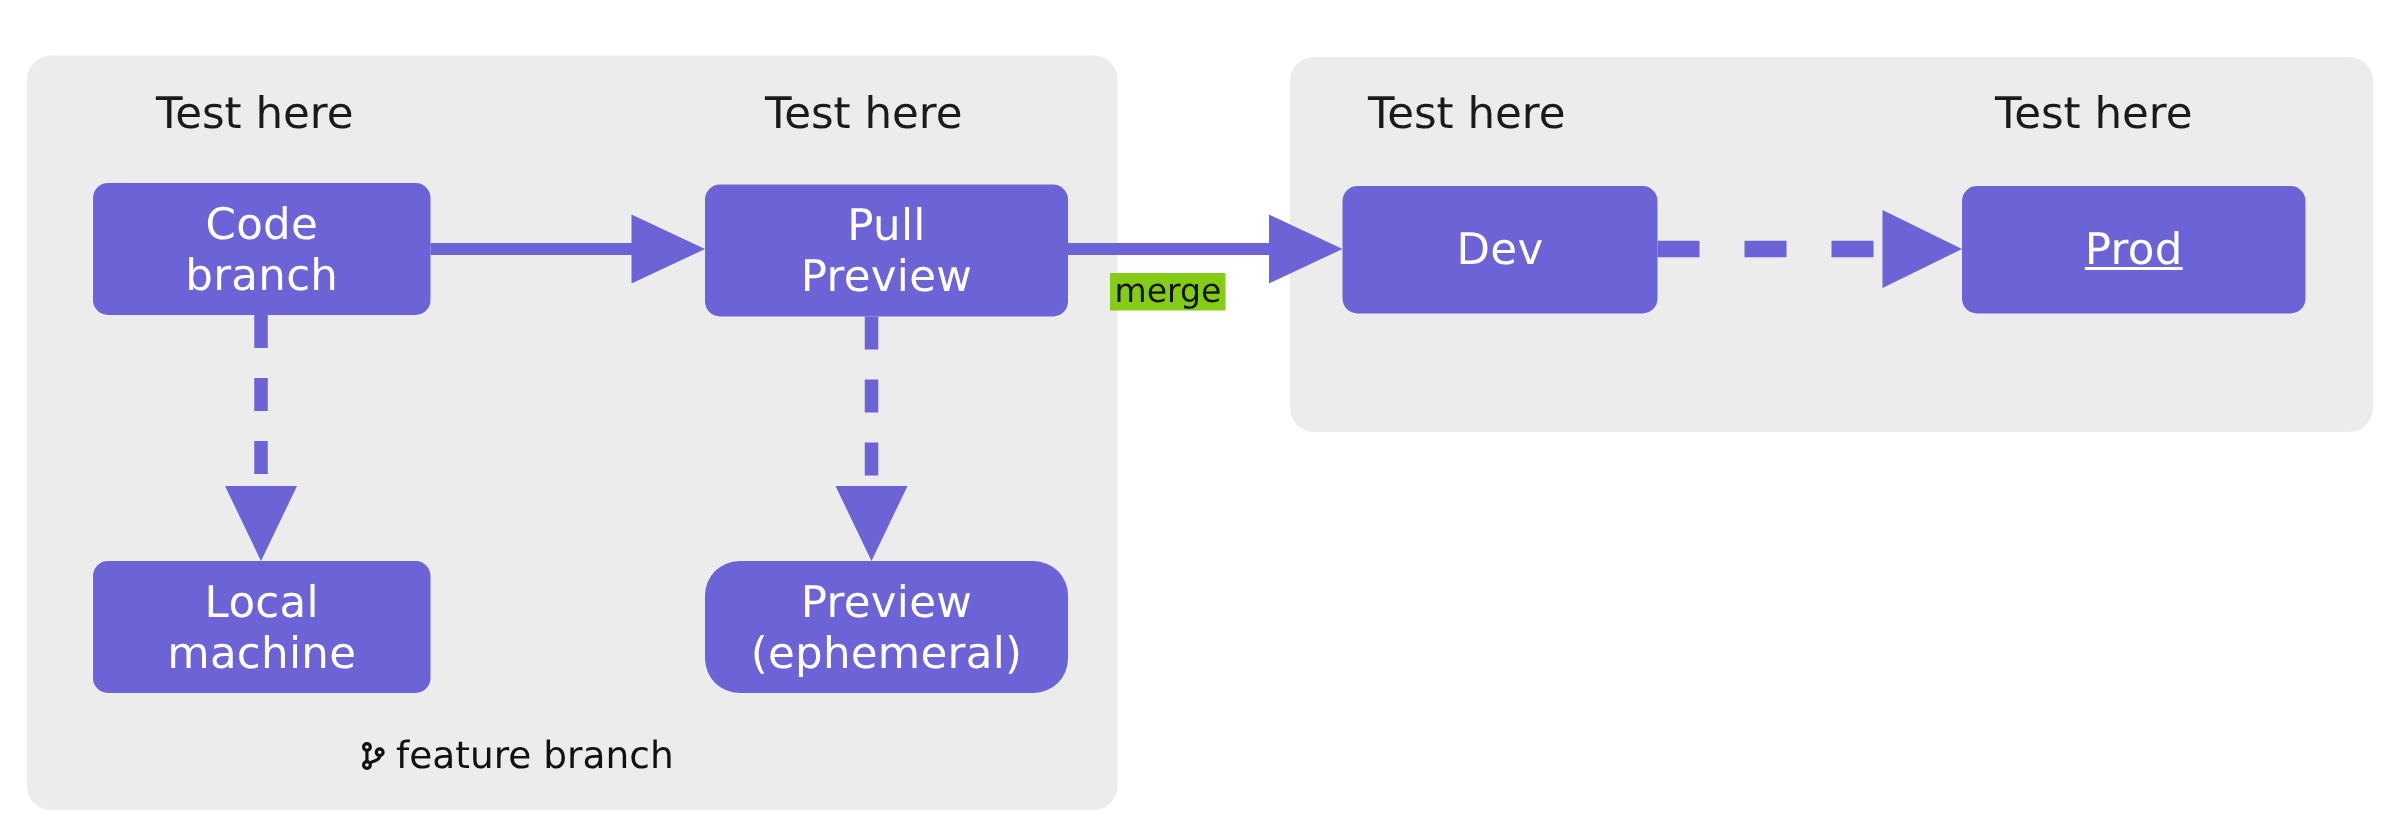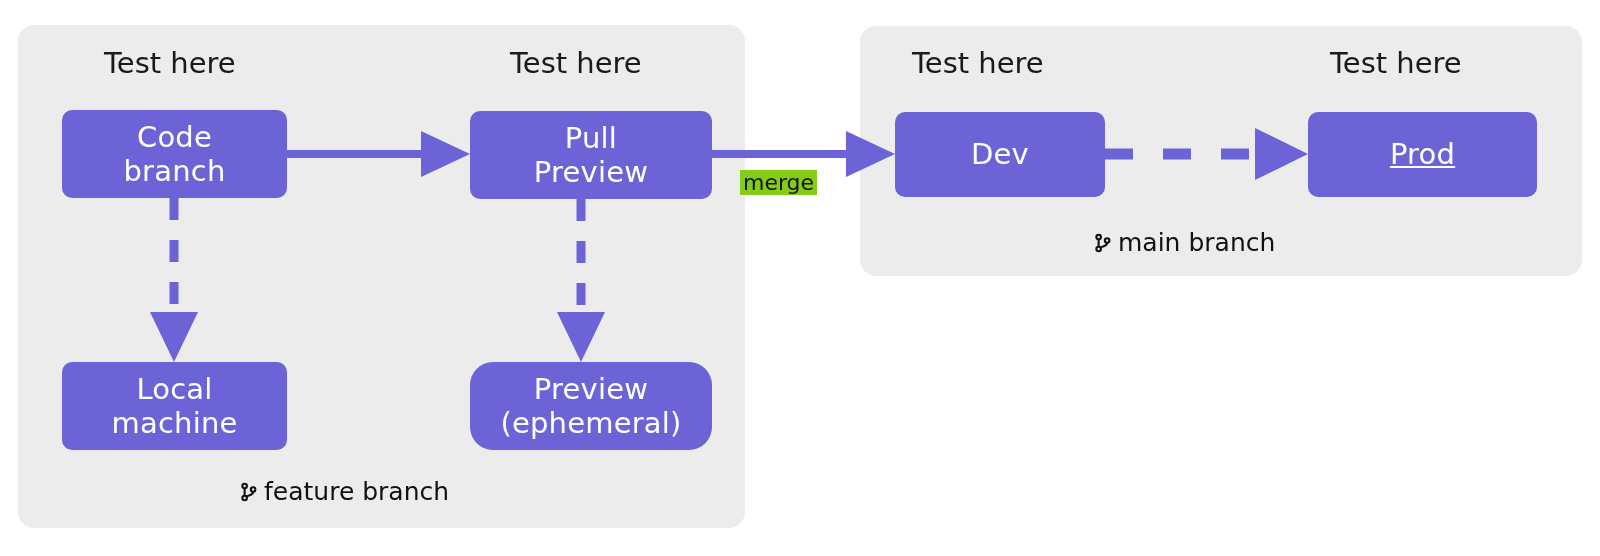--- a/index.html
+++ b/index.html
@@ -9,21 +9,21 @@
   }
   body {
     font-family: "DejaVu Sans", sans-serif;
     width: 1600px;
     height: 556px;
     position: relative;
     overflow: hidden;
   }
   #canvas {
     position: absolute;
-    left: 0; top: 0;
+    left: 0; top: 12px;
     width: 1600px;
     height: 412px;
   }
   .panel {
     position: absolute;
     background: #ececec;
     border-radius: 16px;
   }
   #panel-feature { left: 18px; top: 25px; width: 727px; height: 503px; }
   #panel-main    { left: 860px; top: 26px; width: 722px; height: 250px; }
@@ -173,26 +173,14 @@
         <circle cx="4.5" cy="3.2" r="1.8"></circle>
         <circle cx="4.5" cy="12.8" r="1.8"></circle>
         <circle cx="11.3" cy="6.0" r="1.8"></circle>
         <path d="M4.5 5.0 L4.5 11.0"></path>
         <path d="M11.3 7.8 C11.3 10.6 8.4 10.2 6.3 11.6"></path>
       </svg>
     </span>
     <span>feature branch</span>
   </div>
 
-  <div class="panel-caption" id="caption-main">
-    <span class="branch-icon">
-      <svg viewBox="0 0 16 16" width="20" height="26" fill="none" stroke="#111111" stroke-width="1.7">
-        <circle cx="4.5" cy="3.2" r="1.8"></circle>
-        <circle cx="4.5" cy="12.8" r="1.8"></circle>
-        <circle cx="11.3" cy="6.0" r="1.8"></circle>
-        <path d="M4.5 5.0 L4.5 11.0"></path>
-        <path d="M11.3 7.8 C11.3 10.6 8.4 10.2 6.3 11.6"></path>
-      </svg>
-    </span>
-    <span>main branch</span>
-  </div>
 
 </div>
 
 </body></html>

